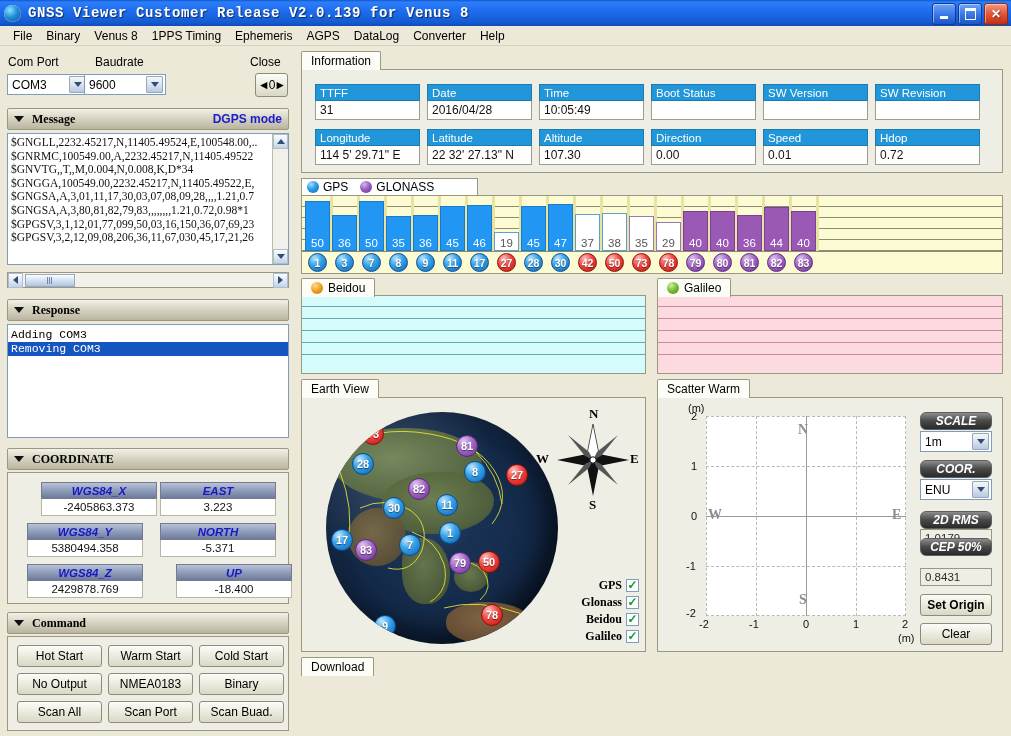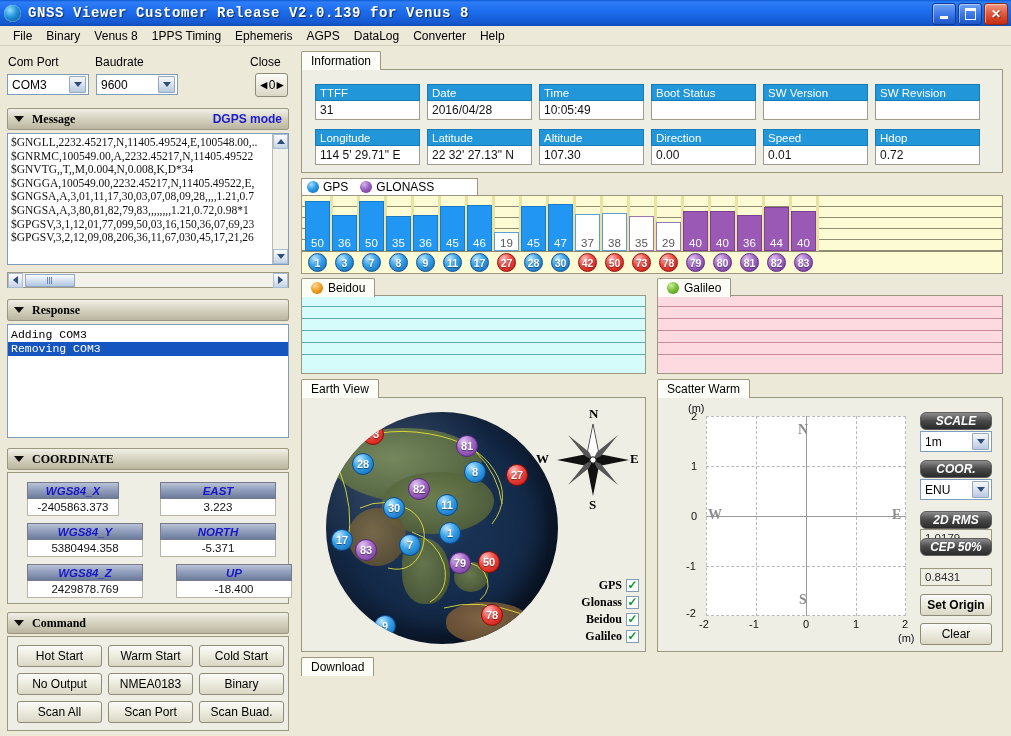--- a/index.html
+++ b/index.html
@@ -255,21 +255,21 @@
   </div>
 
   <div style="position:absolute;left:8px;top:55px;" class="lbl">Com Port</div>
   <div style="position:absolute;left:95px;top:55px;" class="lbl">Baudrate</div>
   <div style="position:absolute;left:250px;top:55px;" class="lbl">Close</div>
 
   <div class="combo" style="position:absolute;left:7px;top:74px;width:82px;">
     <div class="cv">COM3</div>
     <div class="arrow"></div>
   </div>
-  <div class="combo" style="position:absolute;left:96px;top:74px;width:82px;">
+  <div class="combo" style="position:absolute;left:84px;top:74px;width:82px;">
     <div class="cv">9600</div>
     <div class="arrow"></div>
   </div>
   <div class="btn" style="position:absolute;left:255px;top:73px;width:33px;height:24px;">
     <span style="font-size:12px;letter-spacing:-1px;">◄0►</span>
   </div>
 
   <div class="grp-hdr" style="position:absolute;left:7px;top:108px;width:282px;">
     <div class="tri"></div>
     <div class="gt">Message</div>
@@ -319,21 +319,21 @@
       <div class="resp-line sel">Removing COM3</div>
     </div>
   </div>
 
   <div class="grp-hdr" style="position:absolute;left:7px;top:448px;width:282px;">
     <div class="tri"></div>
     <div class="gt">COORDINATE</div>
   </div>
   <div class="panel-box" style="position:absolute;left:7px;top:472px;width:282px;height:132px;">
 
-    <div style="position:absolute;left:19px;top:9px;width:92px;">
+    <div style="position:absolute;left:33px;top:9px;width:116px;">
       <div class="coord-lbl">WGS84_X</div>
       <div class="coord-val">-2405863.373</div>
     </div>
     <div style="position:absolute;left:152px;top:9px;width:116px;">
       <div class="coord-lbl">EAST</div>
       <div class="coord-val">3.223</div>
     </div>
 
     <div style="position:absolute;left:19px;top:50px;width:116px;">
       <div class="coord-lbl">WGS84_Y</div>

